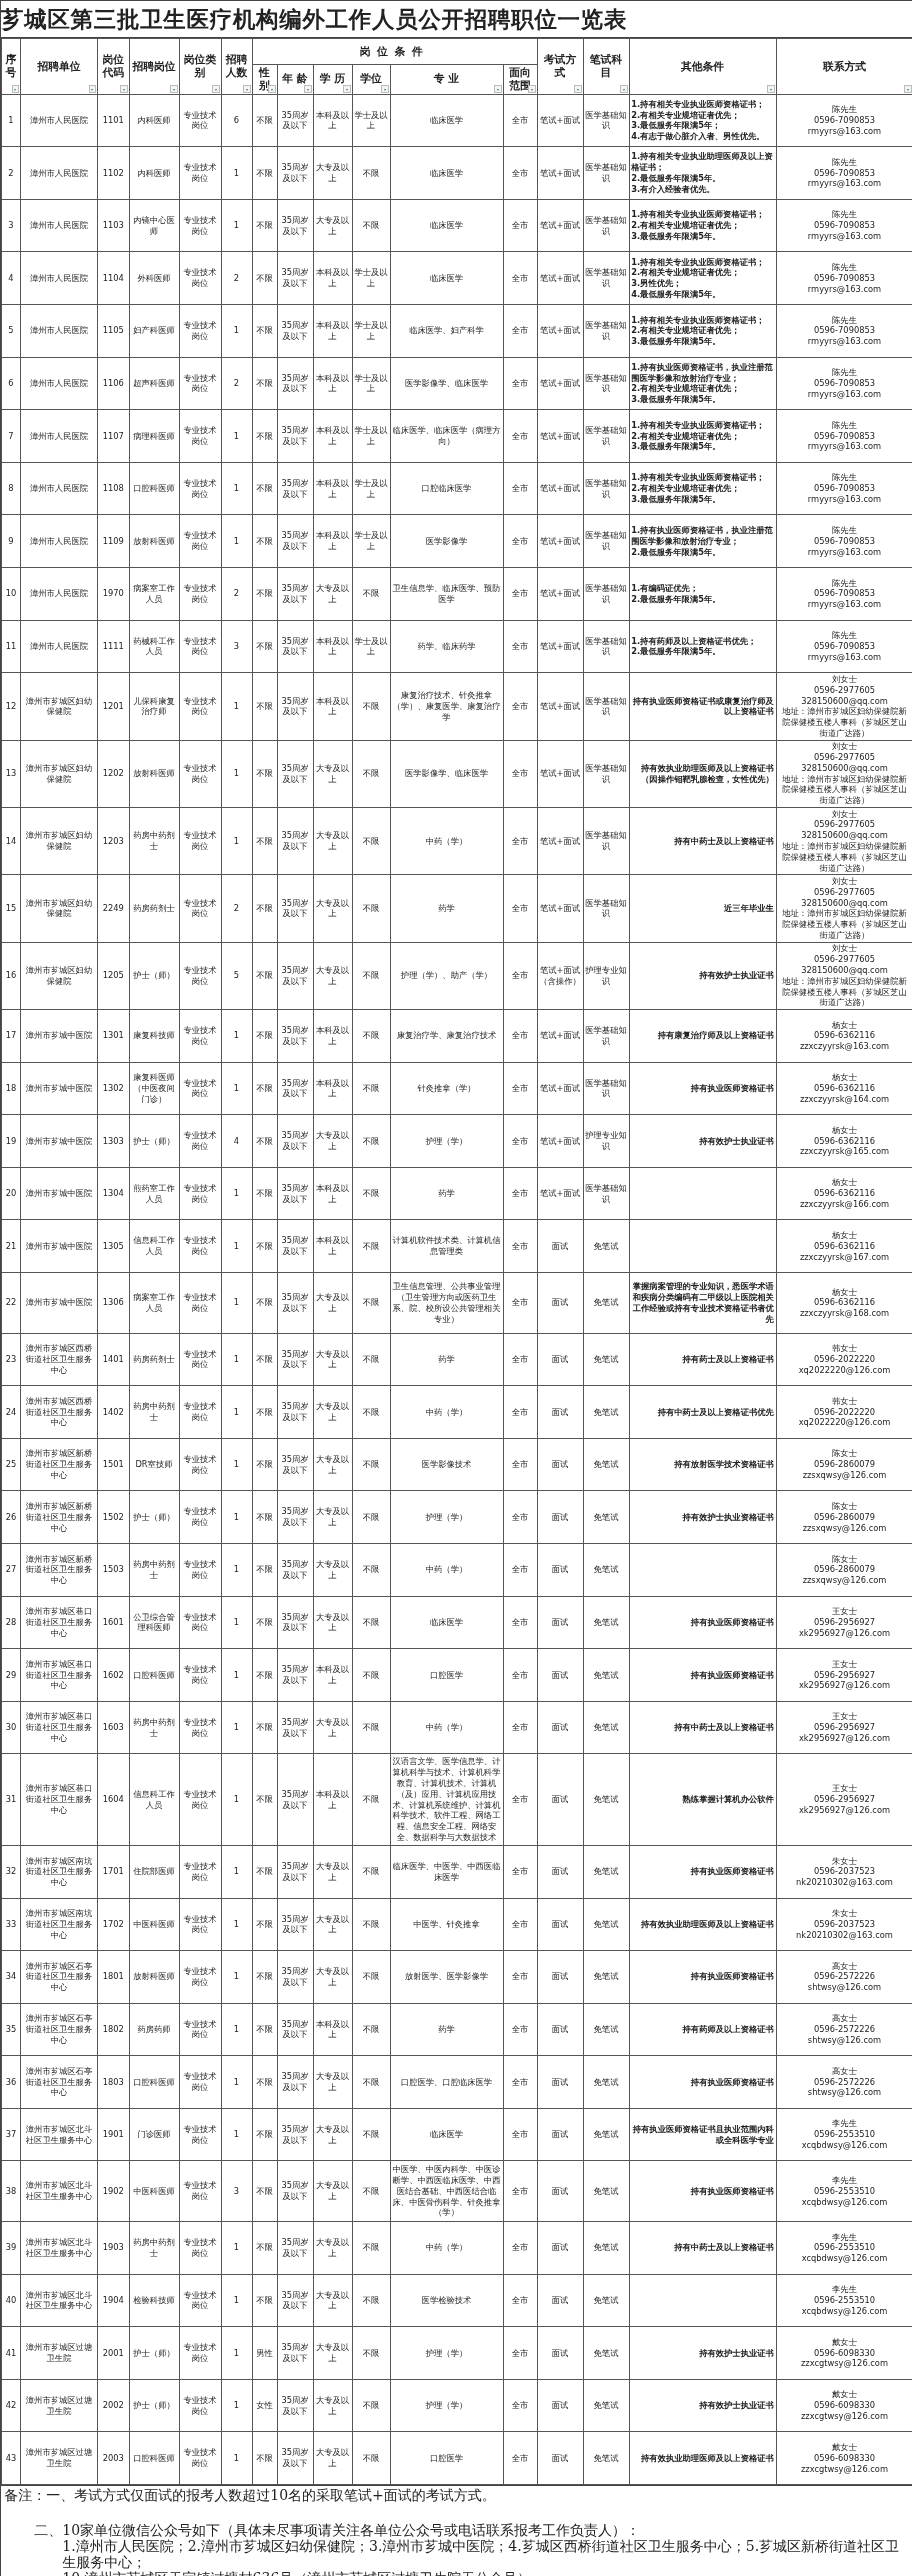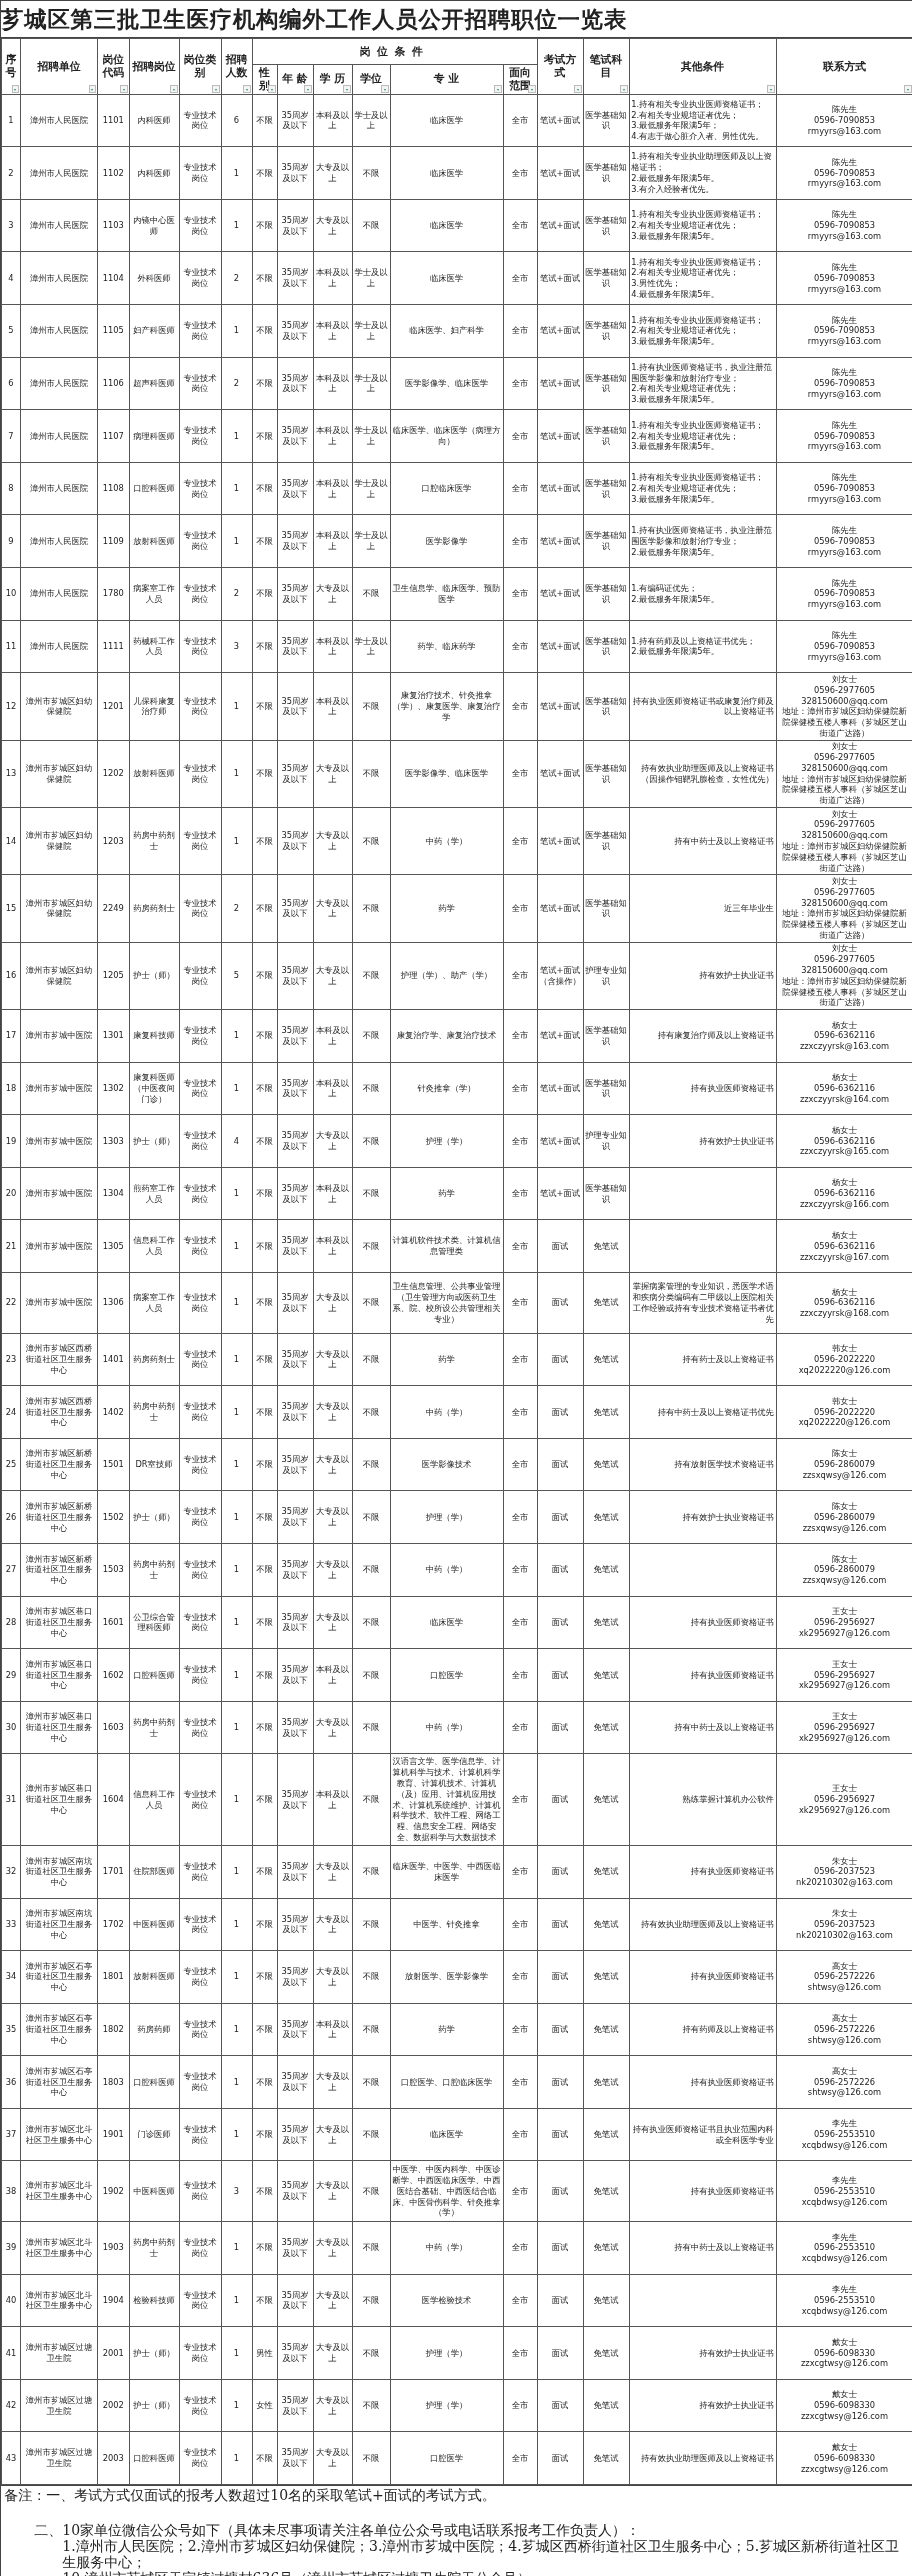--- a/index.html
+++ b/index.html
@@ -19,21 +19,21 @@
   th { font-family: "DejaVu Serif", "Liberation Serif", serif; font-weight: bold; font-size: 10.8px; line-height: 13.3px; position: relative; }
   th.group { height: 23px; letter-spacing: 6.6px; }
   th .filter {
     position: absolute; right: 0.8px; bottom: 0.8px; width: 7.5px; height: 7.5px;
     border: 0.8px solid #bbb; background: #f4f4f4; box-sizing: border-box;
   }
   th .filter::after {
     content: ""; position: absolute; left: 1.7px; top: 2.5px;
     border-left: 1.7px solid transparent; border-right: 1.7px solid transparent; border-top: 2.5px solid #2e8b57;
   }
-  td.other { text-align: left; }
+  td.other { text-align: left; font-weight: bold; }
   td.other.center { text-align: right; }
   td.contact { font-size: 8.3px; margin-top: 34px; }
   tr.r64 td { height: 50px; }
   tr.r80 td { height: 63px; }
   tr.r72 td { height: 58px; }
   tr.r112 td { height: 89px; }
   tr.group-sep td { border-top: 1.7px solid #444; }
   .line { display: block; }
   .notes {
     border-top: 1.7px solid #444; border-bottom: 1.7px solid #444;
@@ -324,21 +324,21 @@
           </td>
           <td class="contact">
             <span class="line">陈先生</span>
             <span class="line">0596-7090853</span>
             <span class="line">rmyyrs@163.com</span>
           </td>
         </tr>
         <tr class="r64">
           <td>10</td>
           <td>漳州市人民医院</td>
-          <td>1780</td>
+          <td>1970</td>
           <td>病案室工作人员</td>
           <td>专业技术岗位</td>
           <td>2</td>
           <td>不限</td>
           <td>35周岁及以下</td>
           <td>大专及以上</td>
           <td>不限</td>
           <td>卫生信息学、临床医学、预防医学</td>
           <td>全市</td>
           <td>笔试+面试</td>

